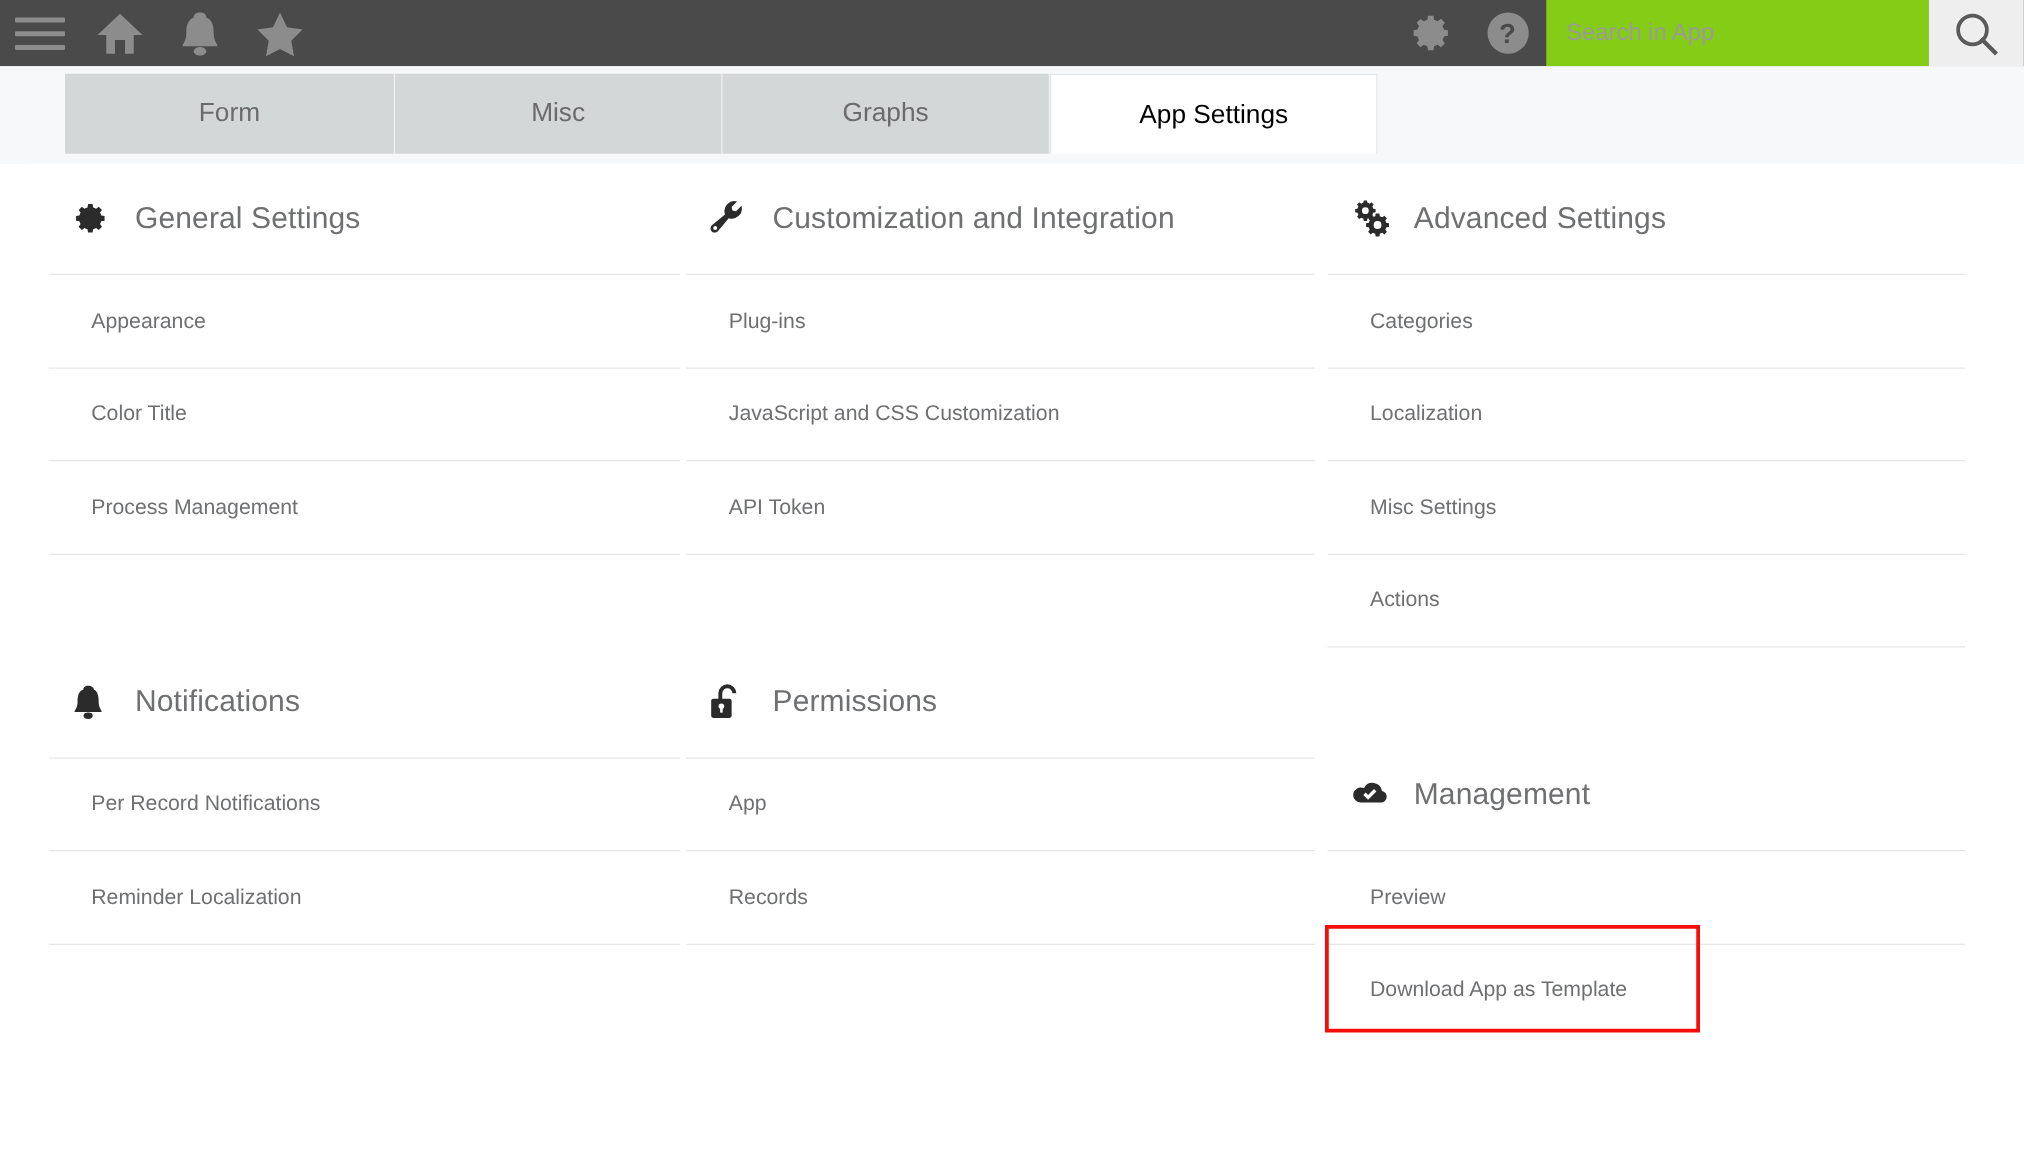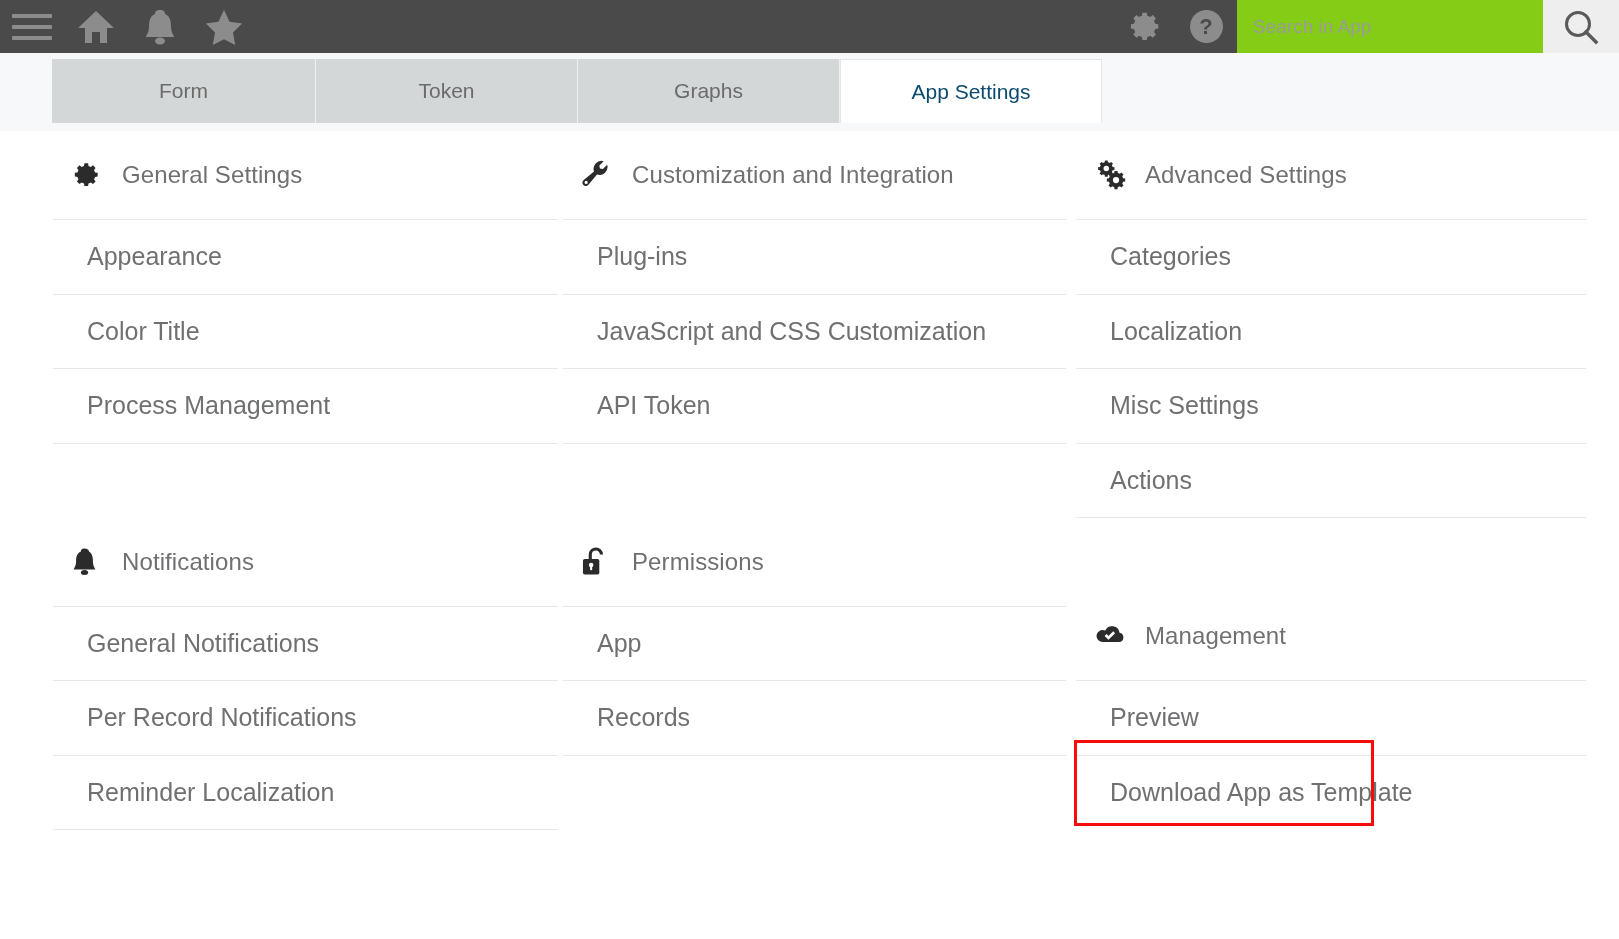--- a/index.html
+++ b/index.html
@@ -134,30 +134,30 @@
     box-sizing: border-box;
     border-right: 1px solid #eef0f1;
     cursor: pointer;
   }
   .tab.w1 { width: 264px; }
   .tab.w2 { width: 262px; }
   .tab.w3 { width: 262px; }
   .tab.w4 { width: 262px; border-right: 0; }
   .tab.active {
     background: #ffffff;
-    color: #0c4a6e;
+    color: #000000;
     border-left: 1px solid #e3e6e7;
     border-right: 1px solid #e3e6e7;
     border-top: 1px solid #e3e6e7;
   }
 
   
   .panel {
     position: absolute;
-    left: 35px; top: 131px;
+    left: 21px; top: 131px;
     width: 1584px;
     height: 808px;
     background: #ffffff;
     box-sizing: border-box;
   }
 
   .columns {
     position: absolute;
     left: 0; top: 0;
     width: 100%;
@@ -193,21 +193,21 @@
     white-space: nowrap;
   }
 
   .item {
     height: 74.5px;
     display: flex;
     align-items: center;
     border-top: 1px solid #e7e7e7;
     padding-left: 34px;
     box-sizing: border-box;
-    font-size: 25px;
+    font-size: 17px;
     color: #6f7072;
     cursor: pointer;
     position: relative;
   }
   .group-gap {
     height: 74px;
     border-top: 1px solid #e7e7e7;
   }
 
   .item.highlight::after {
@@ -272,21 +272,21 @@
         <circle cx="17" cy="17" r="11.5" fill="none" stroke="#5a5a5a" stroke-width="3"></circle>
         <line x1="25" y1="25" x2="35" y2="35" stroke="#5a5a5a" stroke-width="3.4" stroke-linecap="square"></line>
       </svg>
     </div>
   </div>
 </div>
 
 <div class="tabstrip-bg"></div>
 <div class="tabs">
   <div class="tab w1">Form</div>
-  <div class="tab w2">Token</div>
+  <div class="tab w2">Misc</div>
   <div class="tab w3">Graphs</div>
   <div class="tab w4 active">App Settings</div>
 </div>
 
 <div class="panel">
   <div class="columns">
 
     <div class="column col1">
 
       <div class="group">
@@ -309,21 +309,20 @@
       <div class="group">
         <div class="group-header">
           <span class="gicon">
             <svg width="27" height="30" viewBox="0 0 34 38">
               <path fill="#2b2b2b" d="M17 2c-3.6 0-4.8 1.8-4.8 3.9C7.4 7.6 6.3 12.4 6.3 18.6c0 6-3 8-3 10h27.4c0-2-3-4-3-10 0-6.2-1.1-11-4.9-12.7C22.8 3.8 20.6 2 17 2z"></path>
               <ellipse cx="17" cy="32.4" rx="4.6" ry="3.2" fill="#2b2b2b"></ellipse>
             </svg>
           </span>
           <span class="gtitle">Notifications</span>
         </div>
-        <div class="item">General Notifications</div>
         <div class="item">Per Record Notifications</div>
         <div class="item">Reminder Localization</div>
       </div>
 
       <div class="group-gap"></div>
     </div>
 
     <div class="column col2">
 
       <div class="group">

